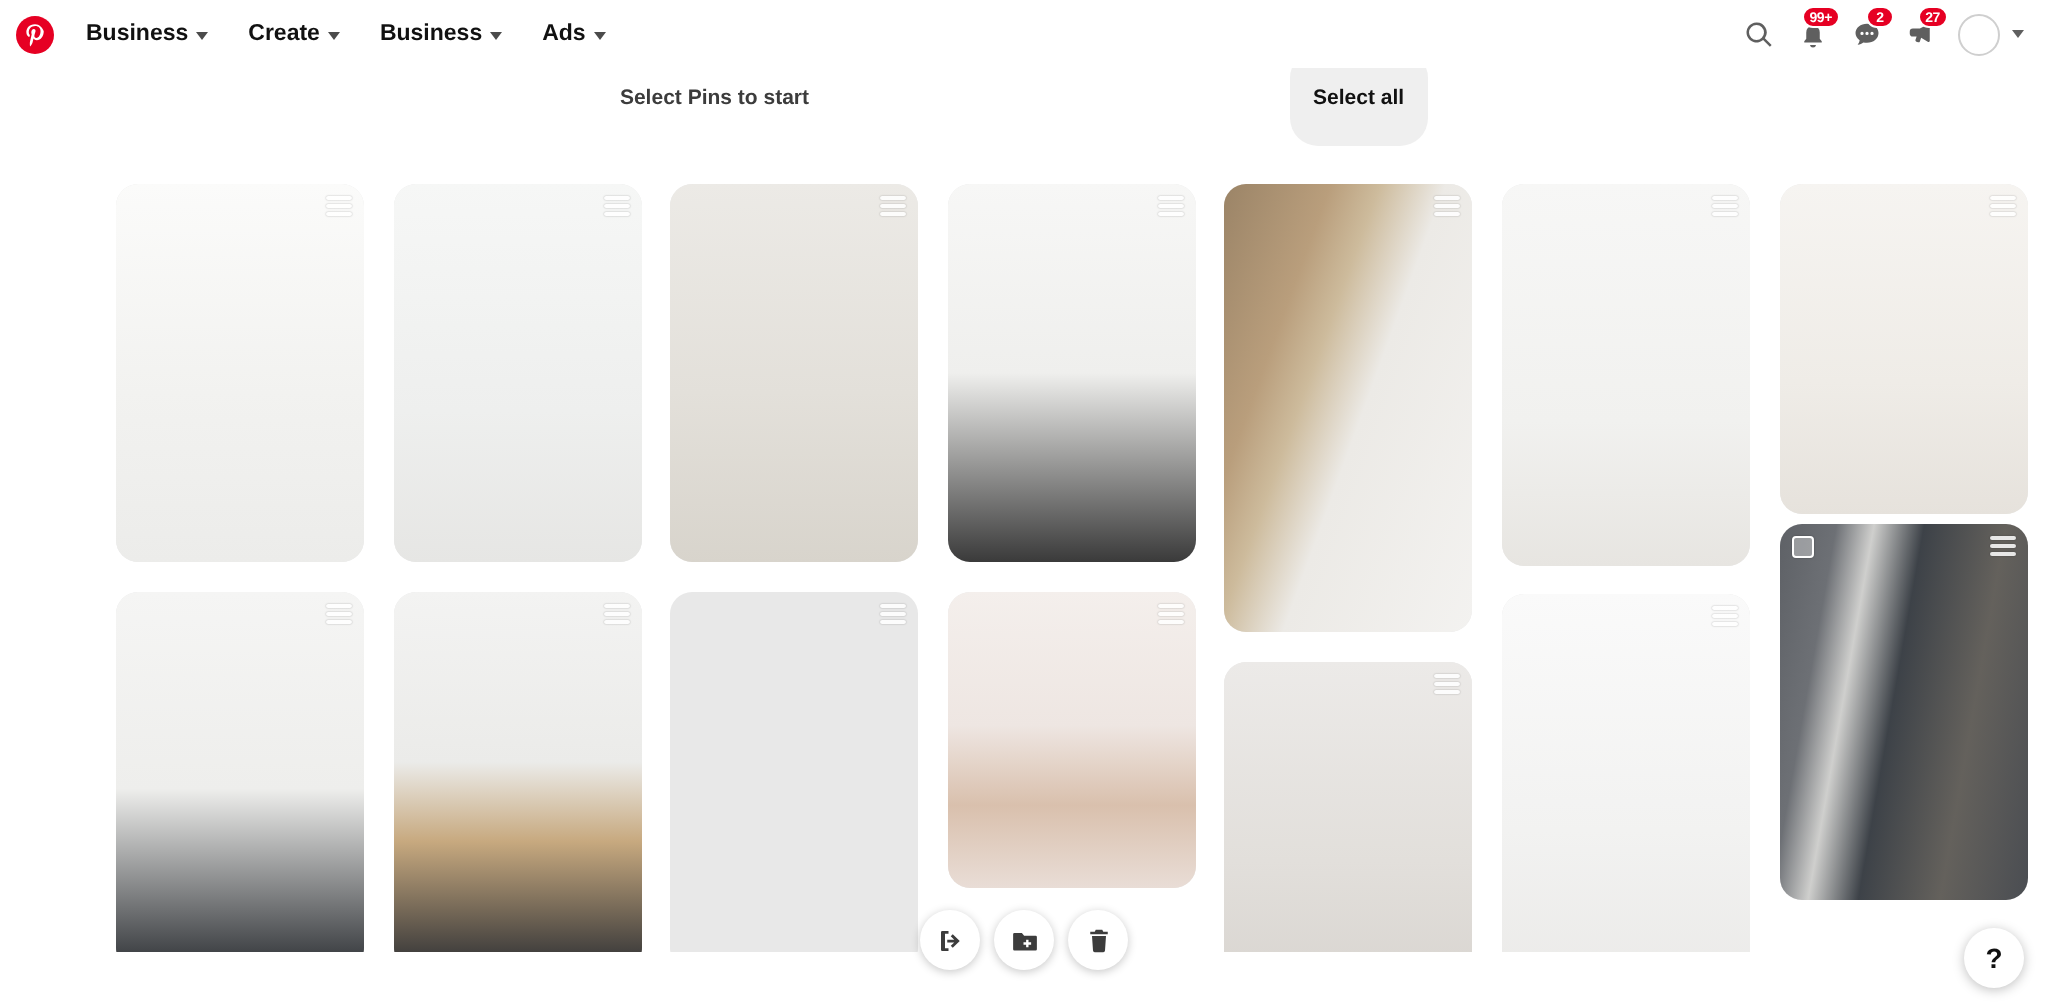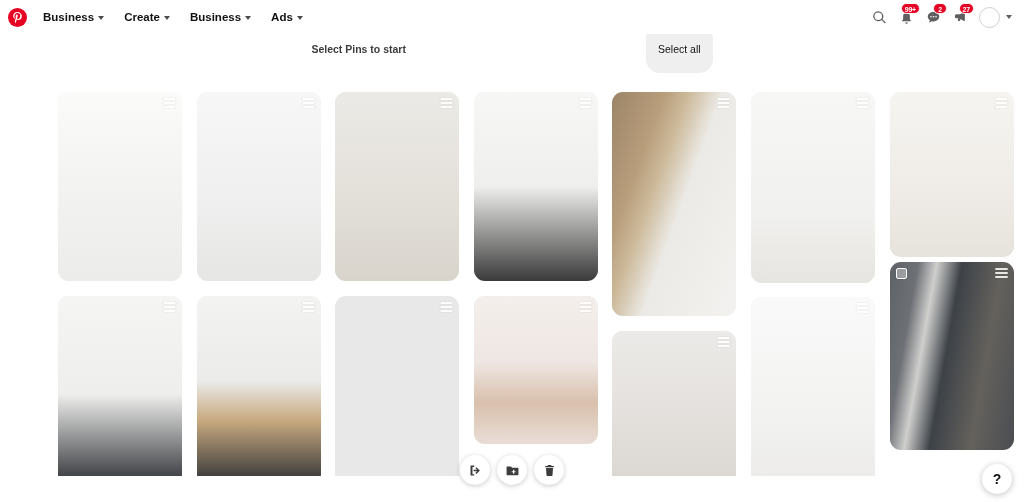--- a/index.html
+++ b/index.html
@@ -78,21 +78,21 @@
   .select-bar {
     height: 30px;
     display: flex; align-items: center; justify-content: center;
     gap: 240px;
     position: relative;
     font-size: 10.5px;
   }
   .select-hint { color: #3c3c3c; font-size: 10.5px; font-weight: bold; }
   .select-all-btn {
     background: #efefef; color: #111111;
-    font-size: 10.5px; font-weight: normal;
+    font-size: 10.5px; font-weight: bold;
     padding: 18px 12px; border-radius: 14px; border: none;
     cursor: pointer;
   }
 
   
   .board {
     position: relative;
     width: 1024px;
     height: 412px;
     overflow: hidden;

